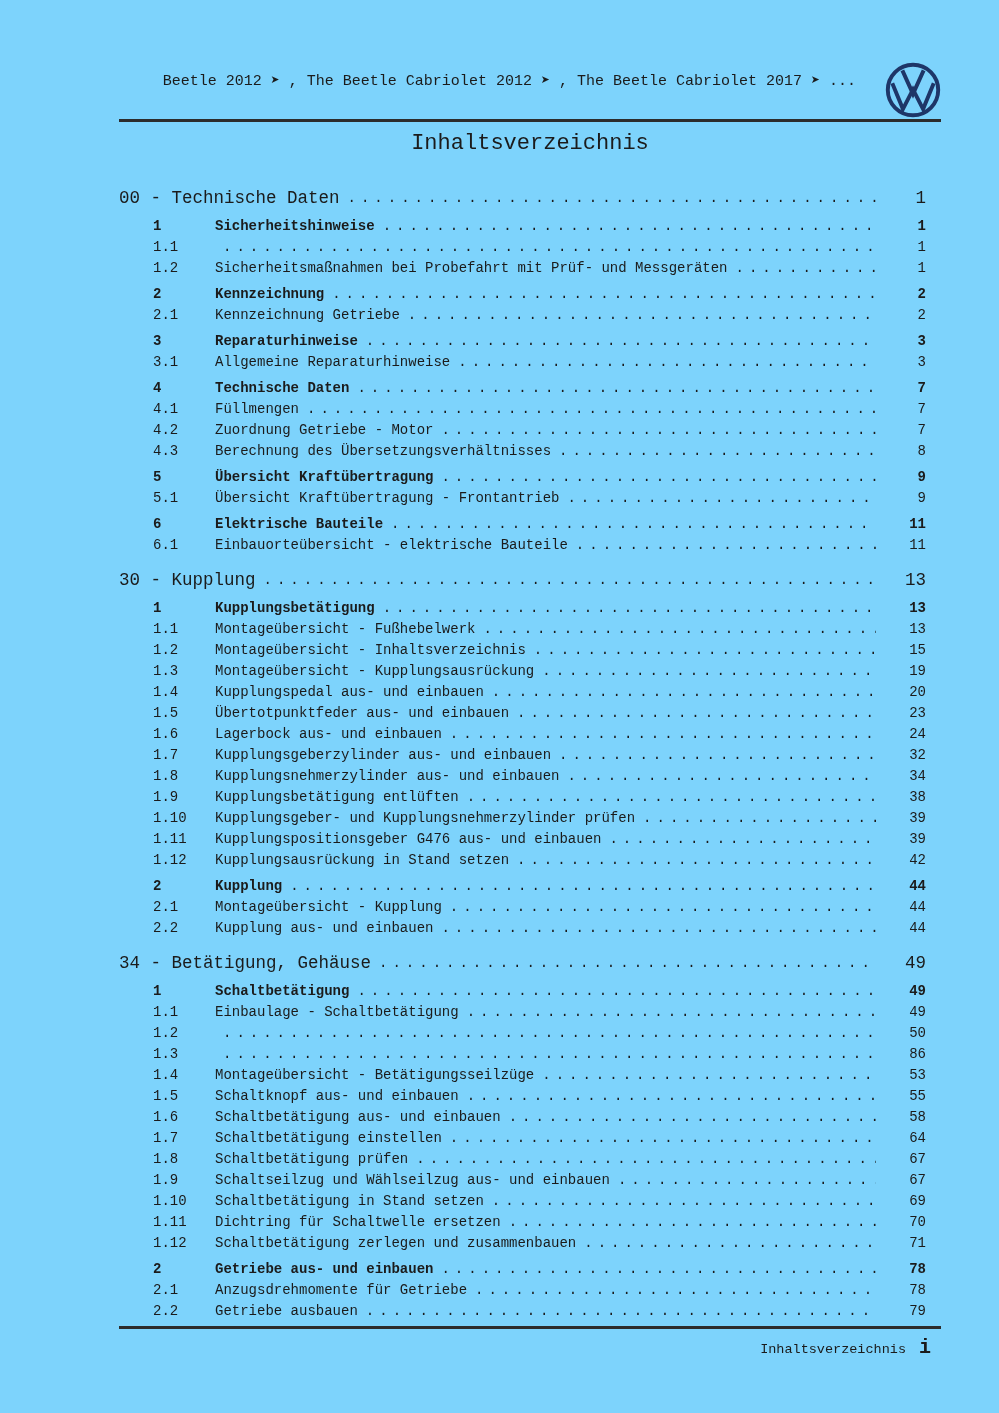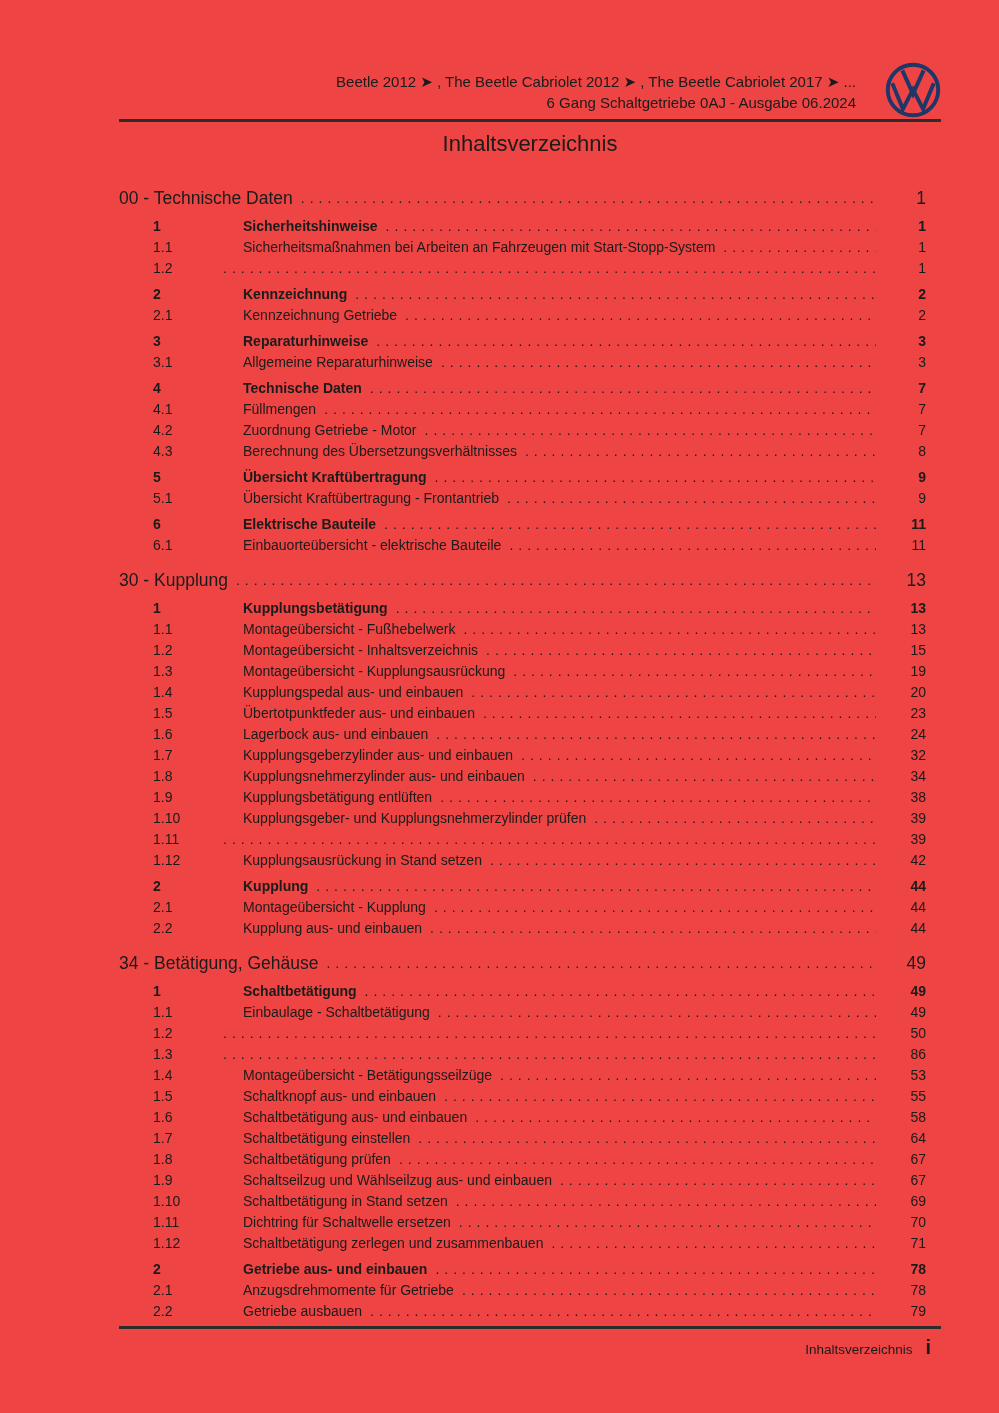--- a/index.html
+++ b/index.html
@@ -1,60 +1,59 @@
 <!DOCTYPE html>
 <html style="--vw-blue: #1e3668;"><head>
 <meta charset="utf-8">
 <style>
   html,body { margin:0; padding:0; background:#e8e8e8; }
   .page {
     position:relative; width:999px; height:1413px; margin:0 auto;
-    background:#ef4444; overflow:hidden;
-    font-family:Liberation Sans, sans-serif; color:#1b1b1b;
+    background:#7dd3fc; overflow:hidden;
+    font-family:Liberation Mono, monospace; color:#1b1b1b;
   }
   
   .header { position:absolute; top:62px; left:119px; width:822px; display:flex; align-items:flex-start; }
   .header-text { flex:1 1 auto; text-align:right; font-size:15px; line-height:21px; padding-right:29px; padding-top:9px; white-space:nowrap; }
   .logo { flex:0 0 auto; width:56px; height:56px; }
   .logo svg { display:block; }
   .vw-stroke { fill:none; stroke:var(--vw-blue,#1e3668); }
   .rule { position:absolute; left:119px; width:822px; height:3px; background:#2c2c2c; }
   .rule-top { top:119px; }
   
   .doc-title { position:absolute; top:131px; left:119px; width:822px; text-align:center; font-size:22px; line-height:26px; }
   
   .toc { position:absolute; top:174px; left:119px; width:807px; }
   .chapter { margin-top:12px; }
   .row { display:flex; align-items:center; }
   .chapter-row { font-size:17.5px; line-height:25px; margin-bottom:1px; }
   .ch-label { flex:0 0 auto; white-space:nowrap; }
   .sec-row { font-size:14px; line-height:21px; padding-left:34px; }
   .sec-row.lvl1 { margin-top:5px; font-weight:bold; }
   .num { flex:0 0 62px; }
-  .titl { flex:0 0 auto; white-space:nowrap;margin-left:28px; }
+  .titl { flex:0 0 auto; white-space:nowrap; }
   .dots { flex:1 1 0; min-width:0; overflow:hidden; white-space:nowrap;
           letter-spacing:5px; margin:0 16px 0 8px; font-size:14px; font-weight:normal; }
   .page-num { flex:0 0 auto; min-width:34px; text-align:right; }
   .chapter-row .page-num { font-size:17.5px; }
   .sec-row.lvl1 .page-num { font-weight:bold; }
   
   .footer { position:absolute; top:1326px; left:119px; width:822px; border-top:3px solid #2c2c2c; }
   .footer-inner { display:flex; justify-content:flex-end; align-items:baseline; padding:7px 10px 0 0; }
   .footer-label { font-size:13.5px; }
   .footer-page { font-size:20px; font-weight:bold; margin-left:13px; }
 </style>
 </head>
 <body>
 
 <div class="page">
 
   <div class="header">
     <div class="header-text">
       <div>Beetle 2012 ➤ , The Beetle Cabriolet 2012 ➤ , The Beetle Cabriolet 2017 ➤ ...</div>
-      <div>6 Gang Schaltgetriebe 0AJ - Ausgabe 06.2024</div>
     </div>
     <div class="logo">
       <svg viewBox="0 0 100 100" width="56" height="56" aria-hidden="true">
         <circle class="vw-stroke" cx="50" cy="50" r="45" stroke-width="7"></circle>
         <path class="vw-stroke" d="M31,15 L50,57 L69,15" stroke-width="7"></path>
         <path class="vw-stroke" d="M13,38 L32,84 L50,49 L68,84 L87,38" stroke-width="7"></path>
       </svg>
     </div>
   </div>
   <div class="rule rule-top"></div>
@@ -71,27 +70,27 @@
     <div>
   <div class="row sec-row lvl1">
     <span class="num">1</span>
     <span class="titl">Sicherheitshinweise</span>
     <span class="dots">........................................................................................................................................................................................................</span>
     <span class="page-num">1</span>
   </div>
 
   <div class="row sec-row">
     <span class="num">1.1</span>
-    <span class="titl">Sicherheitsmaßnahmen bei Arbeiten an Fahrzeugen mit Start-Stopp-System</span>
     <span class="dots">........................................................................................................................................................................................................</span>
     <span class="page-num">1</span>
   </div>
 
   <div class="row sec-row">
     <span class="num">1.2</span>
+    <span class="titl">Sicherheitsmaßnahmen bei Probefahrt mit Prüf- und Messgeräten</span>
     <span class="dots">........................................................................................................................................................................................................</span>
     <span class="page-num">1</span>
   </div>
 
   <div class="row sec-row lvl1">
     <span class="num">2</span>
     <span class="titl">Kennzeichnung</span>
     <span class="dots">........................................................................................................................................................................................................</span>
     <span class="page-num">2</span>
   </div>
@@ -254,20 +253,21 @@
 
   <div class="row sec-row">
     <span class="num">1.10</span>
     <span class="titl">Kupplungsgeber- und Kupplungsnehmerzylinder prüfen</span>
     <span class="dots">........................................................................................................................................................................................................</span>
     <span class="page-num">39</span>
   </div>
 
   <div class="row sec-row">
     <span class="num">1.11</span>
+    <span class="titl">Kupplungspositionsgeber G476 aus- und einbauen</span>
     <span class="dots">........................................................................................................................................................................................................</span>
     <span class="page-num">39</span>
   </div>
 
   <div class="row sec-row">
     <span class="num">1.12</span>
     <span class="titl">Kupplungsausrückung in Stand setzen</span>
     <span class="dots">........................................................................................................................................................................................................</span>
     <span class="page-num">42</span>
   </div>

